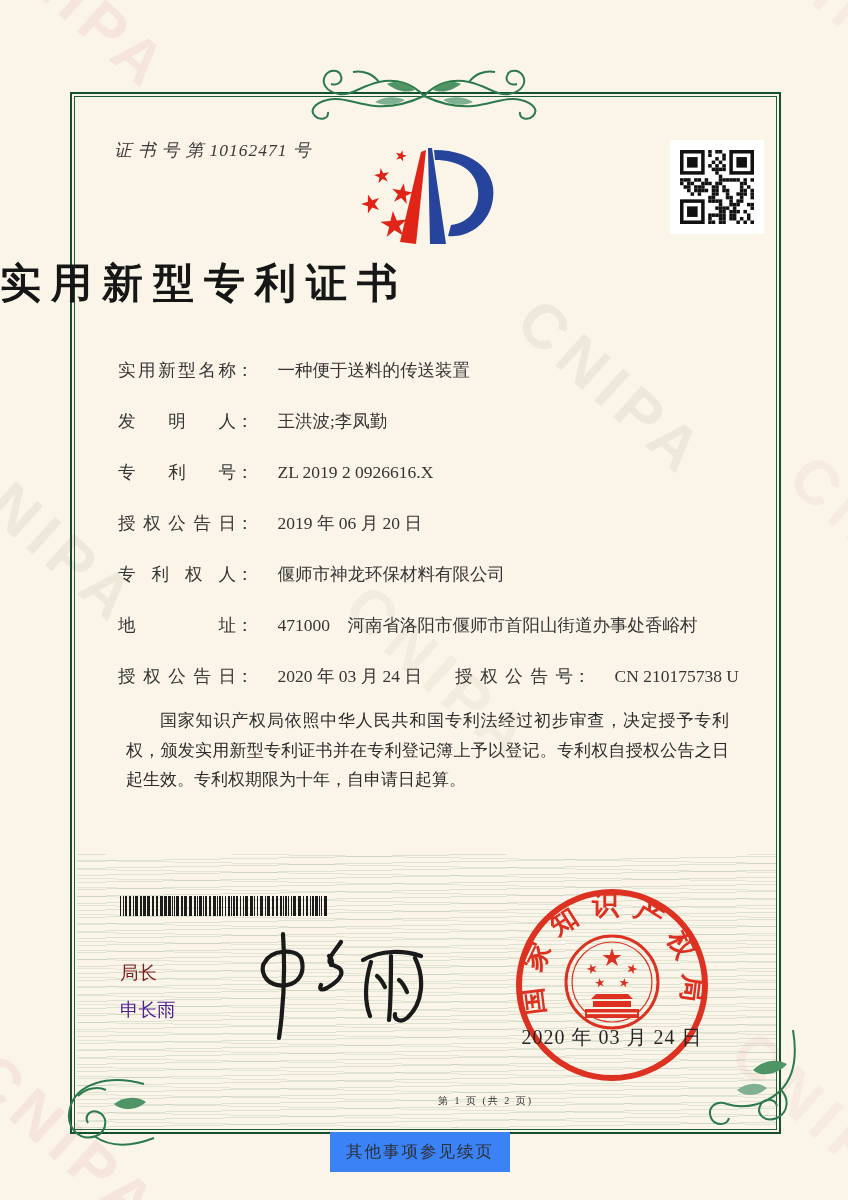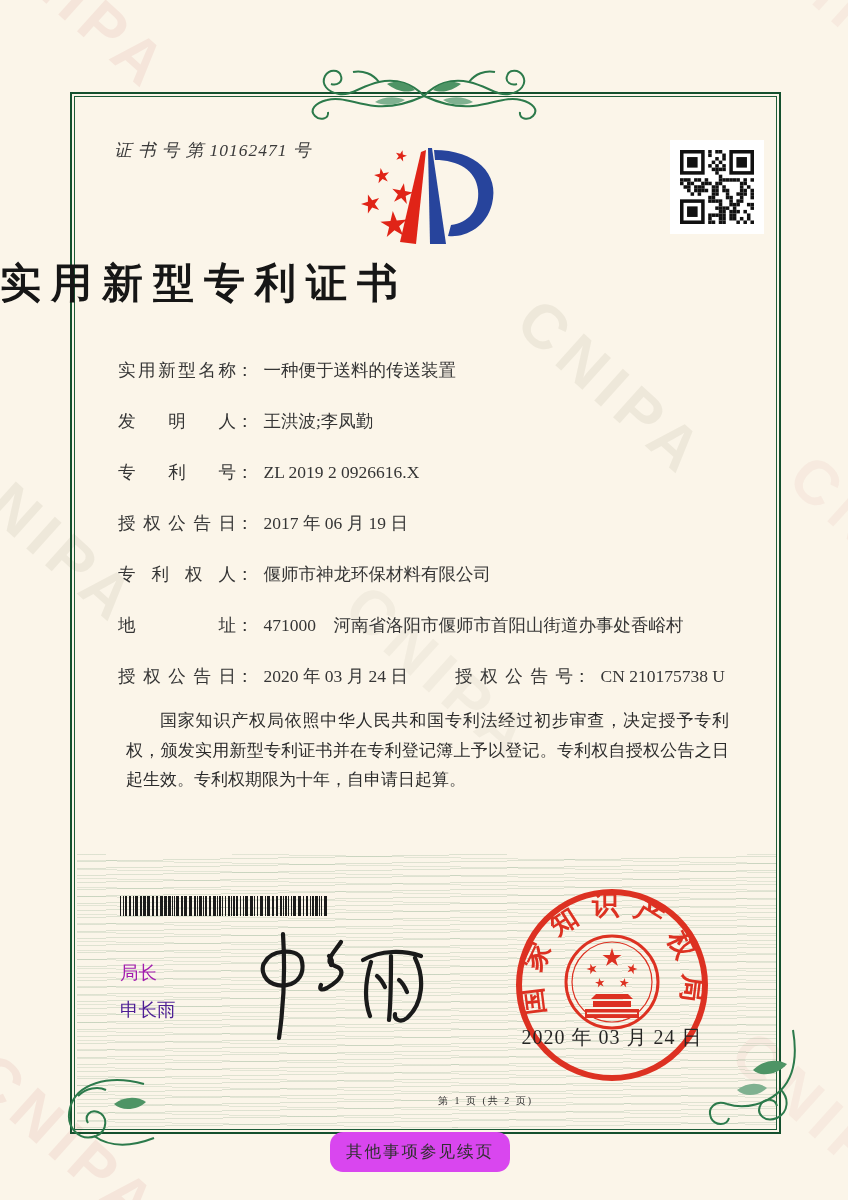--- a/index.html
+++ b/index.html
@@ -25,34 +25,34 @@
   }
   .content{position:absolute;inset:0;z-index:2;}
   .cert-no{left:114px;top:138px;font-size:17.5px;letter-spacing:1px;color:#3a3a3a;font-style:italic;}
   .qr-box{left:670px;top:140px;width:94px;height:94px;background:#fff;
           display:flex;align-items:center;justify-content:center;}
   .title{left:0;right:0;top:256px;font-size:41px;font-weight:700;
          letter-spacing:10px;color:#161616;}
   .fields{left:118px;top:352px;width:620px;font-size:17.5px;color:#353535;}
   .row{position:absolute;left:0;white-space:nowrap;}
   .lab{display:inline-block;width:118px;text-align:justify;text-align-last:justify;vertical-align:bottom;}
-  .val{margin-left:10px;}
+  .val{margin-left:24px;}
   .g2{position:absolute;left:337px;top:0;white-space:nowrap;}
   .paras{left:118px;top:698px;width:619px;font-size:17px;line-height:29.5px;
          text-align:justify;color:#2c2c2c;}
   .paras p{margin:8px;text-indent:2em;}
   .barcode{left:120px;top:896px;width:212px;height:20px;}
-  .signer-title{left:120px;top:960px;font-size:18.5px;color:#a21caf;}
+  .signer-title{left:120px;top:960px;font-size:18.5px;color:#7f1d1d;}
   .signer-name{left:120px;top:997px;font-size:18.5px;color:#4c1d95;}
   .sig{left:243px;top:926px;}
   .seal{left:513px;top:886px;width:198px;height:198px;}
   .page-footer{left:70px;width:831px;top:1094px;text-align:center;font-size:10px;
                letter-spacing:2px;color:#333;}
-  .note-box{left:330px;top:1132px;background:#d946ef;padding:9px 16px;font-size:16.5px;
-            letter-spacing:2px;color:#2f2f2f;z-index:3;border-radius:13px;}
+  .note-box{left:330px;top:1132px;background:#3b82f6;padding:9px 16px;font-size:16.5px;
+            letter-spacing:2px;color:#2f2f2f;z-index:3;}
   .flourish{z-index:2;}
 </style>
 </head>
 <body>
 
 <div class="page">
 
   <div class="wm pink" style="left:-38px;top:-34px;">CNIPA</div>
   <div class="wm pink faint" style="left:716px;top:-44px;">CNIPA</div>
   <div class="wm gray" style="left:498px;top:352px;">CNIPA</div>
@@ -250,21 +250,21 @@
           <rect x="7" y="56" width="10.5" height="10.5" fill="#111"></rect>
         </svg>
       </div>
 
     <div class="abs title">实用新型专利证书</div>
 
     <div class="abs fields">
       <div class="row" style="top:6px"><span class="lab">实用新型名称</span><span>：</span><span class="val">一种便于送料的传送装置</span></div>
       <div class="row" style="top:57px"><span class="lab">发明人</span><span>：</span><span class="val">王洪波;李凤勤</span></div>
       <div class="row" style="top:108px"><span class="lab">专利号</span><span>：</span><span class="val">ZL 2019 2 0926616.X</span></div>
-      <div class="row" style="top:159px"><span class="lab">授权公告日</span><span>：</span><span class="val">2017 年 06 月 19 日</span></div>
+      <div class="row" style="top:159px"><span class="lab">授权公告日</span><span>：</span><span class="val">2019 年 06 月 20 日</span></div>
       <div class="row" style="top:210px"><span class="lab">专利权人</span><span>：</span><span class="val">偃师市神龙环保材料有限公司</span></div>
       <div class="row" style="top:261px"><span class="lab">地址</span><span>：</span><span class="val">471000　河南省洛阳市偃师市首阳山街道办事处香峪村</span></div>
       <div class="row" style="top:312px">
         <span class="lab">授权公告日</span><span>：</span><span class="val">2020 年 03 月 24 日</span>
         <span class="g2"><span class="lab">授权公告号</span><span>：</span><span class="val">CN 210175738 U</span></span>
       </div>
     </div>
 
     <div class="abs paras">
       <p>国家知识产权局依照中华人民共和国专利法经过初步审查，决定授予专利权，颁发实用新型专利证书并在专利登记簿上予以登记。专利权自授权公告之日起生效。专利权期限为十年，自申请日起算。</p>

